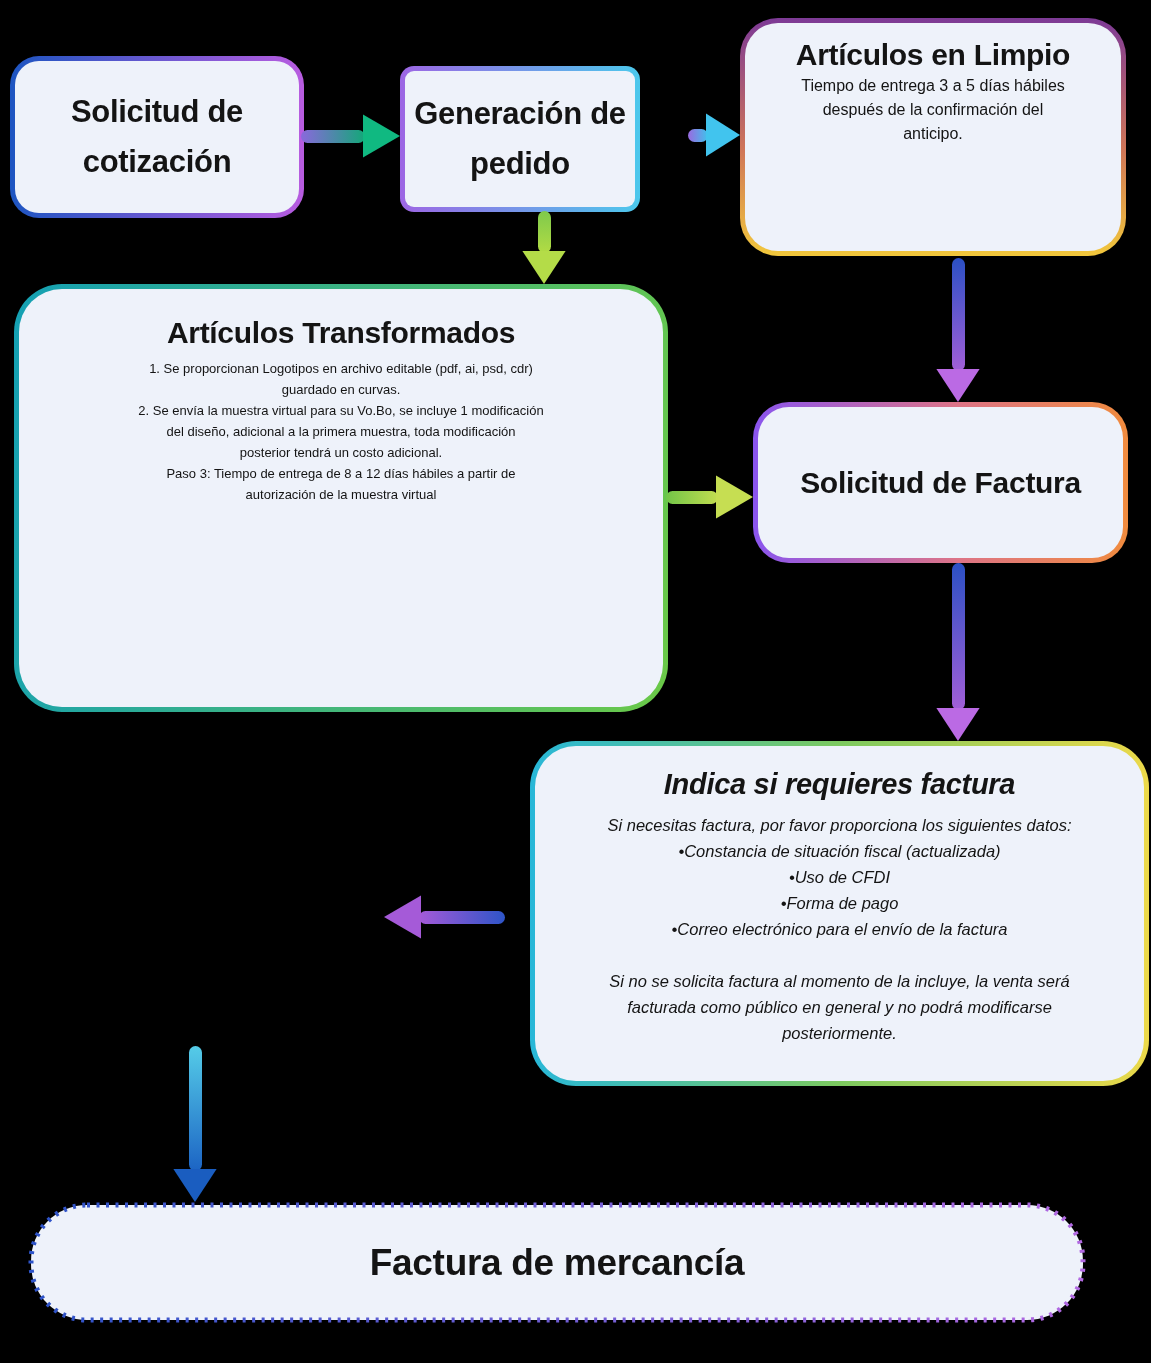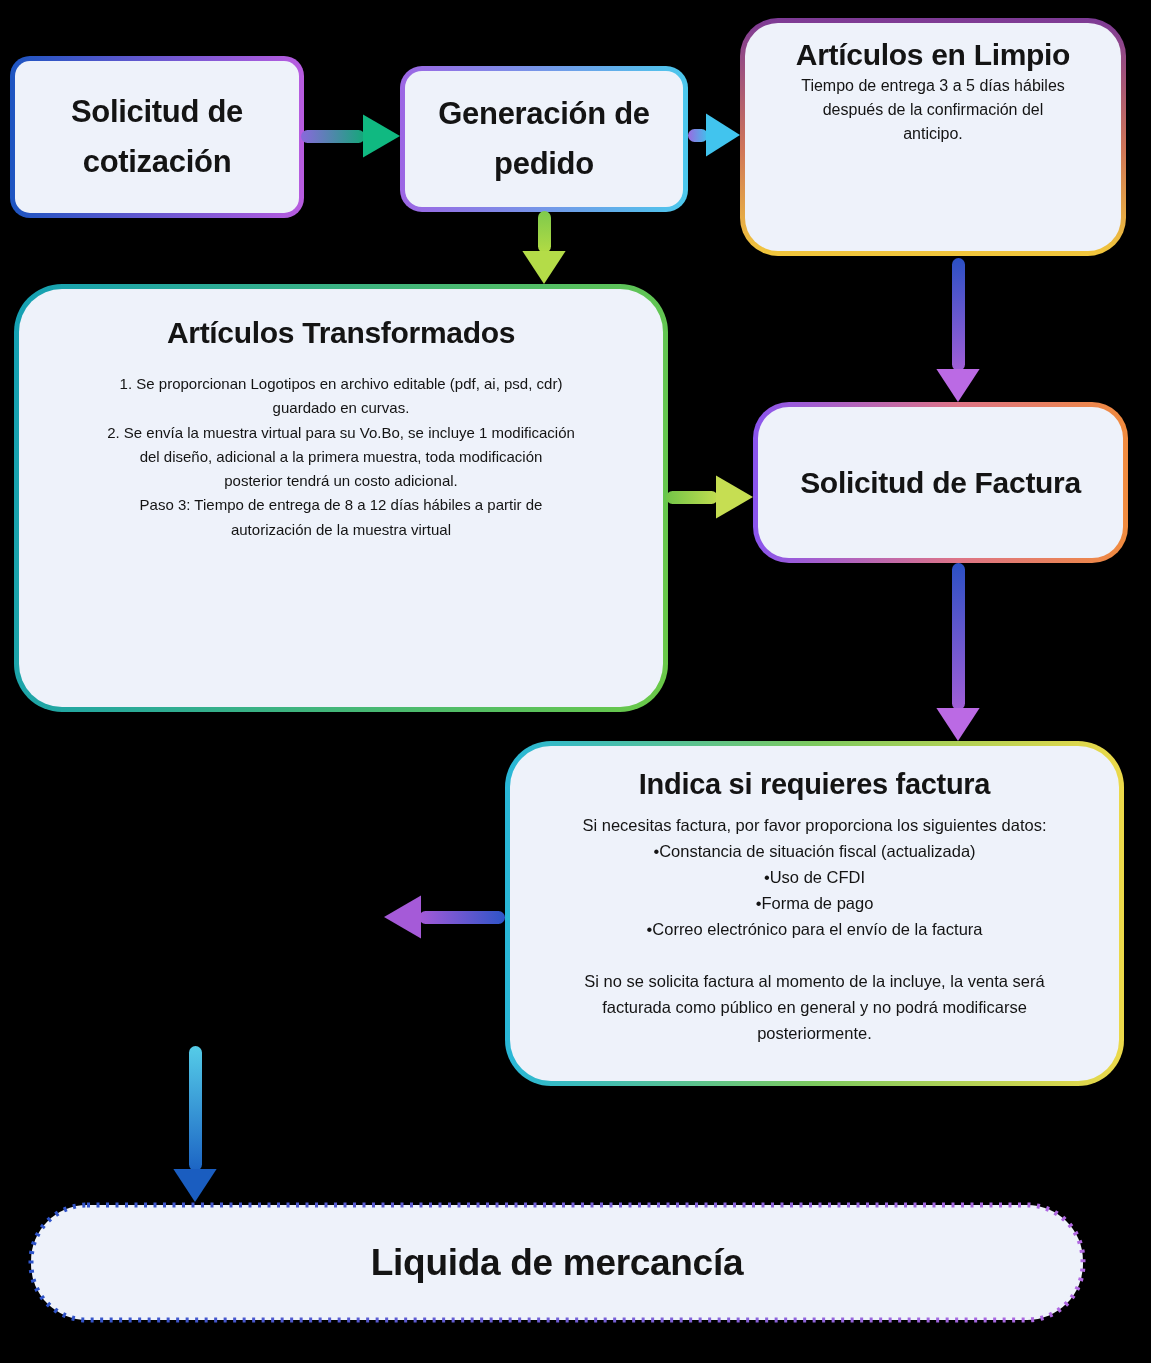--- a/index.html
+++ b/index.html
@@ -34,46 +34,46 @@
   .arrow.v .bar { width:13px; background:linear-gradient(180deg,var(--a1),var(--a2)); }
   .head { flex:none; background:var(--ah); }
   .arrow.h .head { width:37px; height:46px; }
   .head.right { clip-path:polygon(0 3%,100% 50%,0 97%); margin-left:-2px; }
   .head.left  { clip-path:polygon(100% 3%,0 50%,100% 97%); margin-right:-2px; }
   .arrow.v .head { width:46px; height:33px; clip-path:polygon(3% 0,97% 0,50% 100%); margin-top:-2px; }
 
   
   .b3-body { font-size:16px; line-height:1.5; }
   .b4-pad { padding:24px 18px 0; }
-  .b4-body { font-size:15px; line-height:1.62; margin-top:20px; }
+  .b4-body { font-size:13px; line-height:1.62; margin-top:6px; }
   .b4-note { font-size:16.5px; line-height:1.62; margin-top:27px; }
   .b6-pad { padding:20px 16px 0; }
   .b6-body { font-size:16.5px; line-height:1.58; margin-top:8px; }
   .b6-body2 { font-size:16.5px; line-height:1.58; margin-top:26px; }
   .b7-text { font-size:21px; font-weight:800; line-height:1.72; letter-spacing:-0.3px; }
 
   .dotted-box { position:absolute; }
   .overlay-title { position:absolute; inset:0; display:flex; align-items:center; justify-content:center; font-weight:800; letter-spacing:-0.3px; }
 </style>
 </head>
 <body>
 
 <div class="stage" style="--bg: #000000; --fill: #eef2fa; --ink: #141414;">
 
-  <div class="box center" style="left: 10px; top: 56px; width: 294px; height: 162px; border-radius: 20px; --bgrad: linear-gradient(90deg,var(--b1),var(--b2)); --b1: #1d55c1; --b2: #b85ce0;">
+  <div class="box center" style="left: 10px; top: 56px; width: 294px; height: 162px; border-radius: 29px; --bgrad: linear-gradient(90deg,var(--b1),var(--b2)); --b1: #1d55c1; --b2: #b85ce0;">
     <div class="title t31 pre">Solicitud de
 cotización</div>
   </div>
 
   <div class="arrow h" style="left: 301px; top: 113px; width: 99px; height: 46px; --a1: #8a68dc; --a2: #13a878; --ah: #10b981;">
     <div class="bar"></div>
     <div class="head right"></div>
   </div>
 
-  <div class="box center" style="left: 400px; top: 66px; width: 288px; height: 146px; border-radius: 22px; --bgrad: linear-gradient(90deg,var(--b1),var(--b2)); --b1: #9d66e4; --b2: #4cc8ec;">
+  <div class="box center" style="left: 400px; top: 66px; width: 240px; height: 146px; border-radius: 14px; --bgrad: linear-gradient(90deg,var(--b1),var(--b2)); --b1: #9d66e4; --b2: #4cc8ec;">
     <div class="title t31 pre">Generación de
 pedido</div>
   </div>
 
   <div class="arrow h" style="left: 688px; top: 112px; width: 52px; height: 46px; --a1: #9a6ae0; --a2: #3fc2ec; --ah: #41c4ee;">
     <div class="bar"></div>
     <div class="head right" style="width:34px;"></div>
   </div>
 
   <div class="box" style="left: 740px; top: 18px; width: 386px; height: 238px; border-radius: 38px; --bgrad: linear-gradient(180deg,var(--b1),var(--bm) 55%,var(--b2)); padding: 12px 18px 0px; --b1: #7d3a96; --bm: #cf7558; --b2: #f2c83c;">
@@ -111,21 +111,21 @@
 
   <div class="box center" style="left: 753px; top: 402px; width: 375px; height: 161px; border-radius: 36px; --bgrad: linear-gradient(90deg,var(--b1),var(--bm) 55%,var(--b2)); --b1: #8a55ee; --bm: #dd7486; --b2: #f08b3e;">
     <div class="title t30 nowrap">Solicitud de Factura</div>
   </div>
 
   <div class="arrow v" style="left: 935px; top: 563px; width: 46px; height: 178px; --a1: #2b50c4; --a2: #a25fd8; --ah: #bb6ae4;">
     <div class="bar"></div>
     <div class="head down"></div>
   </div>
 
-  <div class="box b6-pad" style="left: 505px; top: 741px; width: 619px; height: 345px; border-radius: 46px; --bgrad: linear-gradient(90deg,var(--b1),var(--bm) 50%,var(--b2)); --b1: #28b7d8; --bm: #7cc95f; --b2: #ecd94a;">
+  <div class="box b6-pad" style="left: 530px; top: 741px; width: 619px; height: 345px; border-radius: 46px; font-style: italic; --bgrad: linear-gradient(90deg,var(--b1),var(--bm) 50%,var(--b2)); --b1: #28b7d8; --bm: #7cc95f; --b2: #ecd94a;">
     <div class="title t29">Indica si requieres factura</div>
     <div class="body b6-body pre">Si necesitas factura, por favor proporciona los siguientes datos:
 •Constancia de situación fiscal (actualizada)
 •Uso de CFDI
 •Forma de pago
 •Correo electrónico para el envío de la factura</div>
     <div class="body b6-body2 pre">Si no se solicita factura al momento de la incluye, la venta será
 facturada como público en general y no podrá modificarse
 posteriormente.</div>
   </div>
@@ -144,16 +144,16 @@
   <div class="dotted-box" style="left: 28px; top: 1202px; width: 1058px; height: 121px; --b1: #2d53c8; --b2: #b269e2;">
     <svg width="1058" height="121" viewBox="0 0 1058 121">
       <defs>
         <linearGradient id="gdot" x1="0" y1="0" x2="1" y2="0">
           <stop offset="0" style="stop-color:var(--b1)"></stop>
           <stop offset="1" style="stop-color:var(--b2)"></stop>
         </linearGradient>
       </defs>
       <rect x="3" y="3" width="1052" height="115" rx="56" fill="var(--fill)" stroke="url(#gdot)" stroke-width="5" stroke-dasharray="3 6.5"></rect>
     </svg>
-    <div class="overlay-title t37">Liquida de mercancía</div>
+    <div class="overlay-title t37">Factura de mercancía</div>
   </div>
 
 </div>
 
 </body></html>

